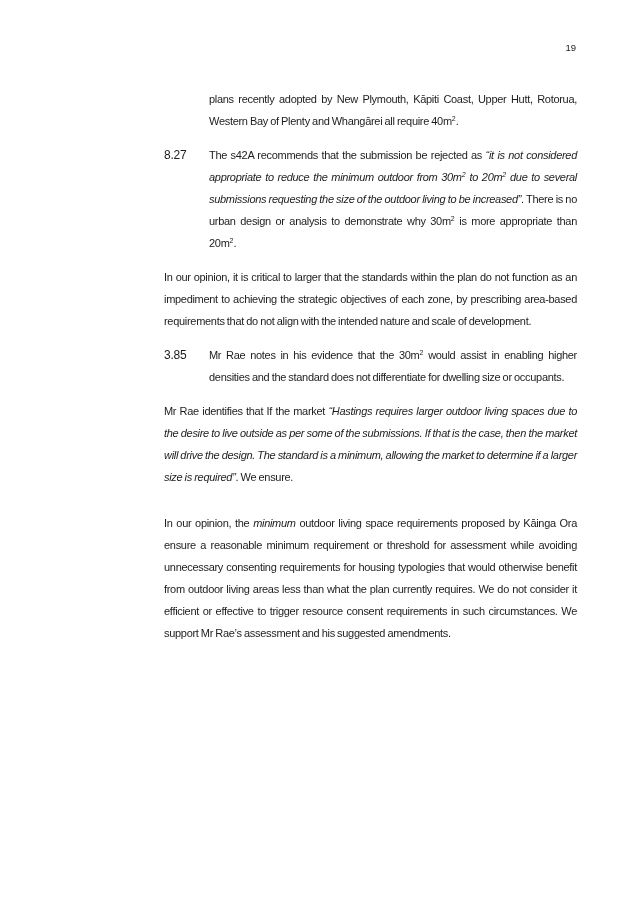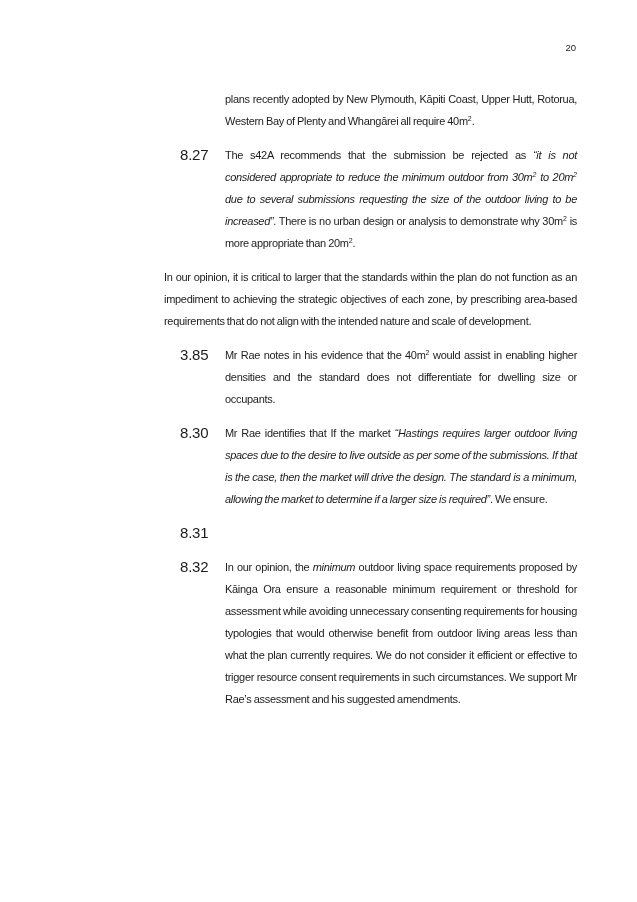--- a/index.html
+++ b/index.html
@@ -30,24 +30,23 @@
     left: 164px;
     width: 413px;
   }
   .para {
     display: flex;
     margin: 0 0 12px 0;
   }
   .para-num {
     flex: 0 0 45px;
     width: 45px;
-    font-size: 15px;
+    font-size: 12px;
     line-height: 22px;
     letter-spacing: -0.2px;
-    margin-left: 16px;
   }
   .para-body {
     flex: 1 1 auto;
     font-size: 11px;
     line-height: 22px;
     letter-spacing: -0.3px;
     word-spacing: -0.5px;
     text-align: justify;
   }
   .para-body .it {
@@ -57,42 +56,39 @@
     font-size: 7px;
     line-height: 0;
     vertical-align: 4px;
     letter-spacing: 0;
   }
 </style>
 </head>
 <body>
 
 <div class="page">
-  <div class="page-number">20</div>
+  <div class="page-number">19</div>
   <main class="content">
       <div class="para">
         <div class="para-num"></div>
         <div class="para-body"><span>plans recently adopted by New Plymouth, Kāpiti Coast, Upper Hutt, Rotorua, Western Bay of Plenty and Whangārei all require 40m</span><sup>2</sup><span>.</span></div>
       </div>
       <div class="para">
         <div class="para-num">8.27</div>
         <div class="para-body"><span>The s42A recommends that the submission be rejected as </span><span class="it">“it is not considered appropriate to reduce the minimum outdoor from 30m</span><sup class="it">2</sup><span class="it"> to 20m</span><sup class="it">2</sup><span class="it"> due to several submissions requesting the size of the outdoor living to be increased”</span><span>. There is no urban design or analysis to demonstrate why 30m</span><sup>2</sup><span> is more appropriate than 20m</span><sup>2</sup><span>.</span></div>
       </div>
       <div class="para">
         <div class="para-body"><span>In our opinion, it is critical to larger that the standards within the plan do not function as an impediment to achieving the strategic objectives of each zone, by prescribing area-based requirements that do not align with the intended nature and scale of development.</span></div>
       </div>
       <div class="para">
         <div class="para-num">3.85</div>
-        <div class="para-body"><span>Mr Rae notes in his evidence that the 40m</span><sup>2</sup><span> would assist in enabling higher densities and the standard does not differentiate for dwelling size or occupants.</span></div>
+        <div class="para-body"><span>Mr Rae notes in his evidence that the 30m</span><sup>2</sup><span> would assist in enabling higher densities and the standard does not differentiate for dwelling size or occupants.</span></div>
       </div>
       <div class="para">
-        <div class="para-num">8.30</div>
         <div class="para-body"><span>Mr Rae identifies that If the market </span><span class="it">“Hastings requires larger outdoor living spaces due to the desire to live outside as per some of the submissions.  If that is the case, then the market will drive the design.  The standard is a minimum, allowing the market to determine if a larger size is required”</span><span>. We ensure.</span></div>
       </div>
       <div class="para">
-        <div class="para-num">8.31</div>
       </div>
       <div class="para">
-        <div class="para-num">8.32</div>
         <div class="para-body"><span>In our opinion, the </span><span class="it">minimum</span><span> outdoor living space requirements proposed by Kāinga Ora ensure a reasonable minimum requirement or threshold for assessment while avoiding unnecessary consenting requirements for housing typologies that would otherwise benefit from outdoor living areas less than what the plan currently requires.  We do not consider it efficient or effective to trigger resource consent requirements in such circumstances. We support Mr Rae’s assessment and his suggested amendments.</span></div>
       </div>
     </main>
 </div>
 
 </body></html>

